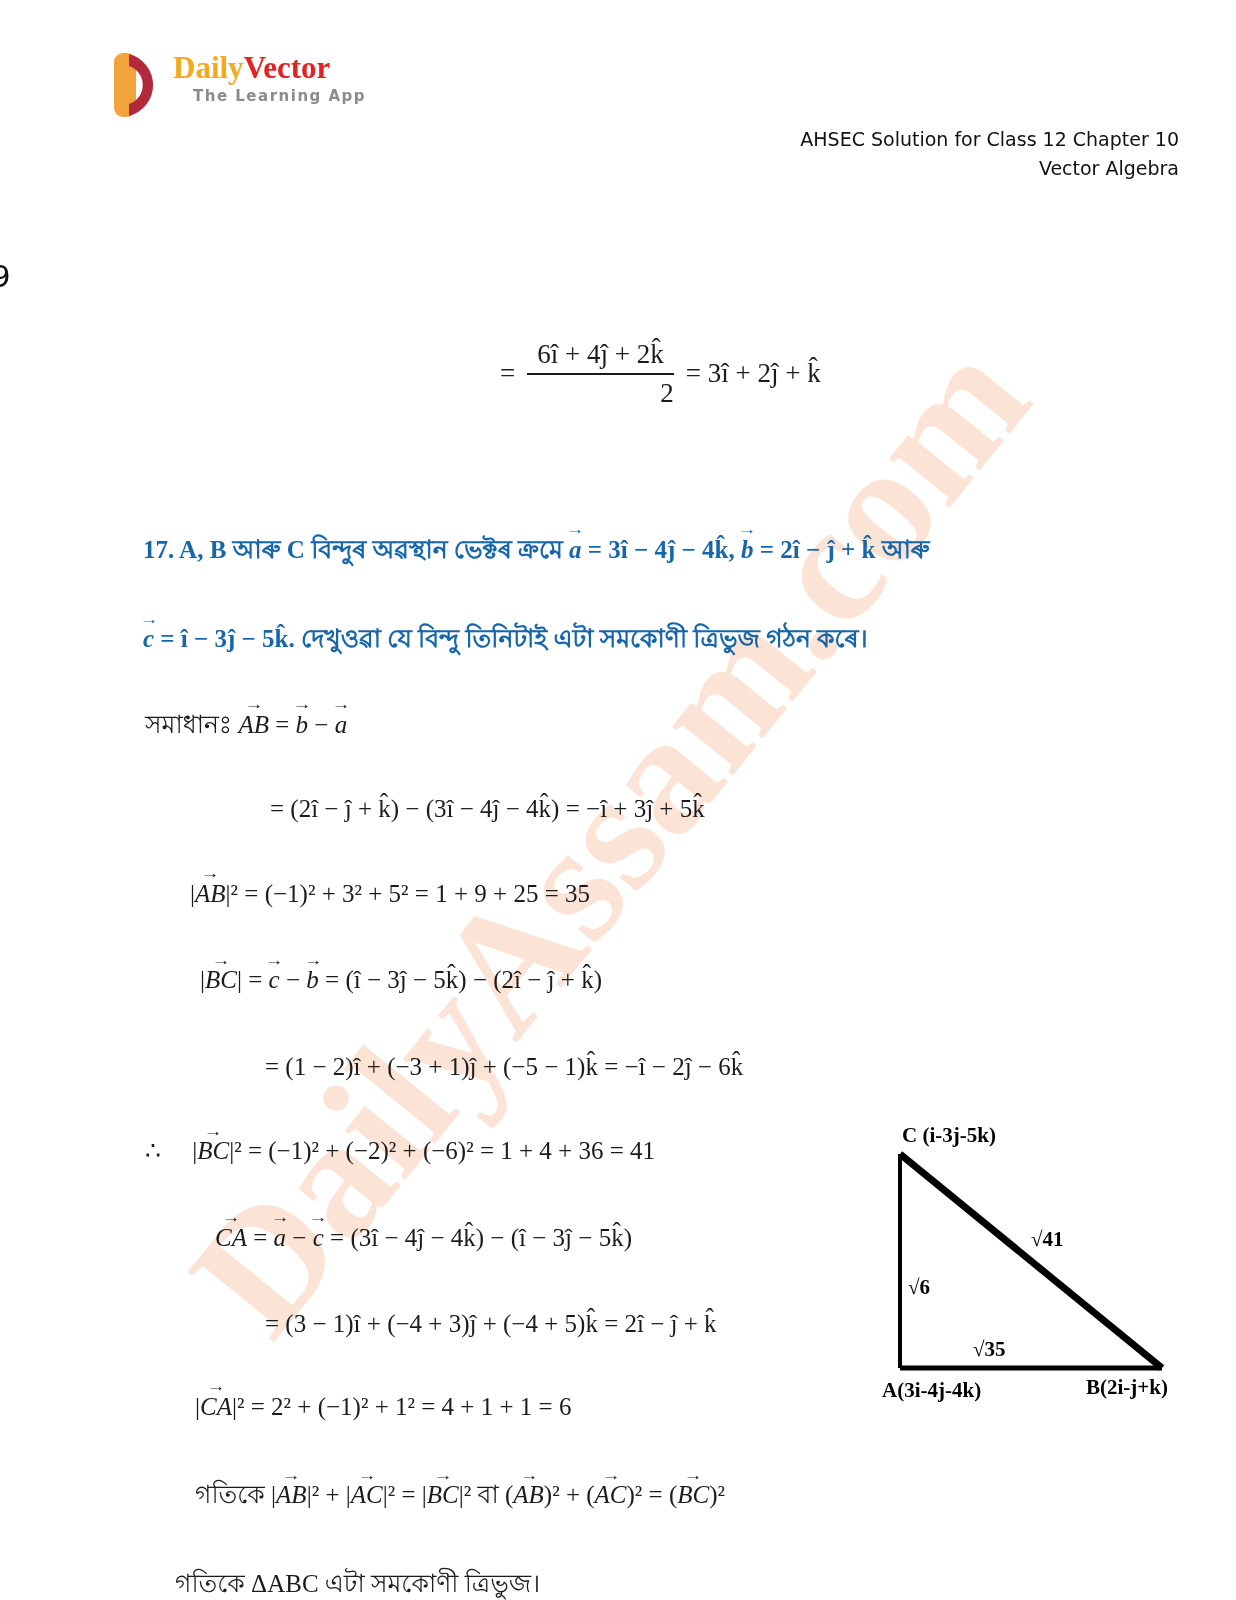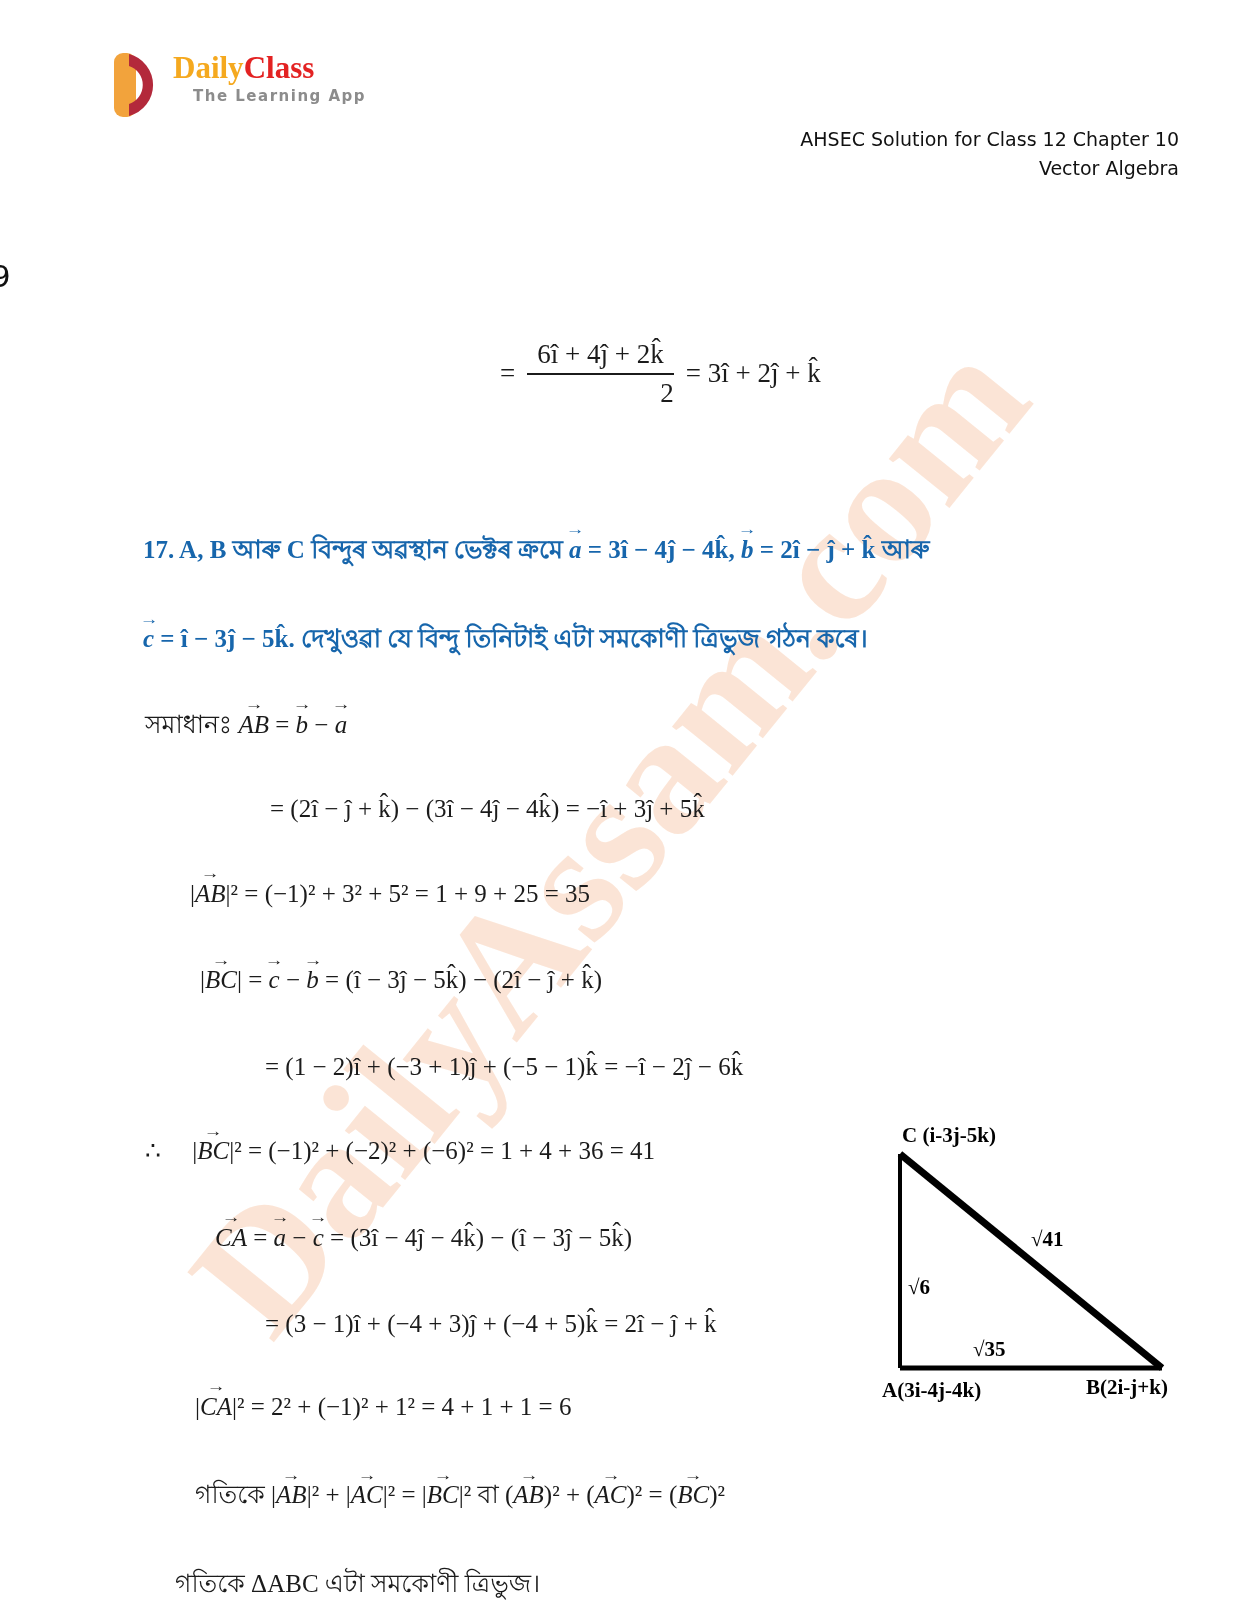--- a/index.html
+++ b/index.html
@@ -46,21 +46,21 @@
 
   <div class="abs z" style="left:113px;top:52px;">
     <div class="brand-row">
       <span>
         <svg width="52" height="66" viewBox="0 0 52 66">
           <rect x="1" y="1" width="22" height="64" rx="9" fill="#f2a33c"></rect>
           <path d="M16,2 a32,32 0 0 1 0,62 l0,-12 a20,20 0 0 0 0,-38 z" fill="#b3293b"></path>
         </svg>
       </span>
       <span class="brand-text">
-        <span class="brand-main"><span class="brand-daily">Daily</span><span class="brand-assam">Class</span></span>
+        <span class="brand-main"><span class="brand-daily">Daily</span><span class="brand-assam">Vector</span></span>
         <div class="brand-tag">The Learning App</div>
       </span>
     </div>
   </div>
 
   <div class="abs z hdr-right">
     <div>AHSEC Solution for Class 12 Chapter 10</div>
     <div>Vector Algebra</div>
   </div>
 

